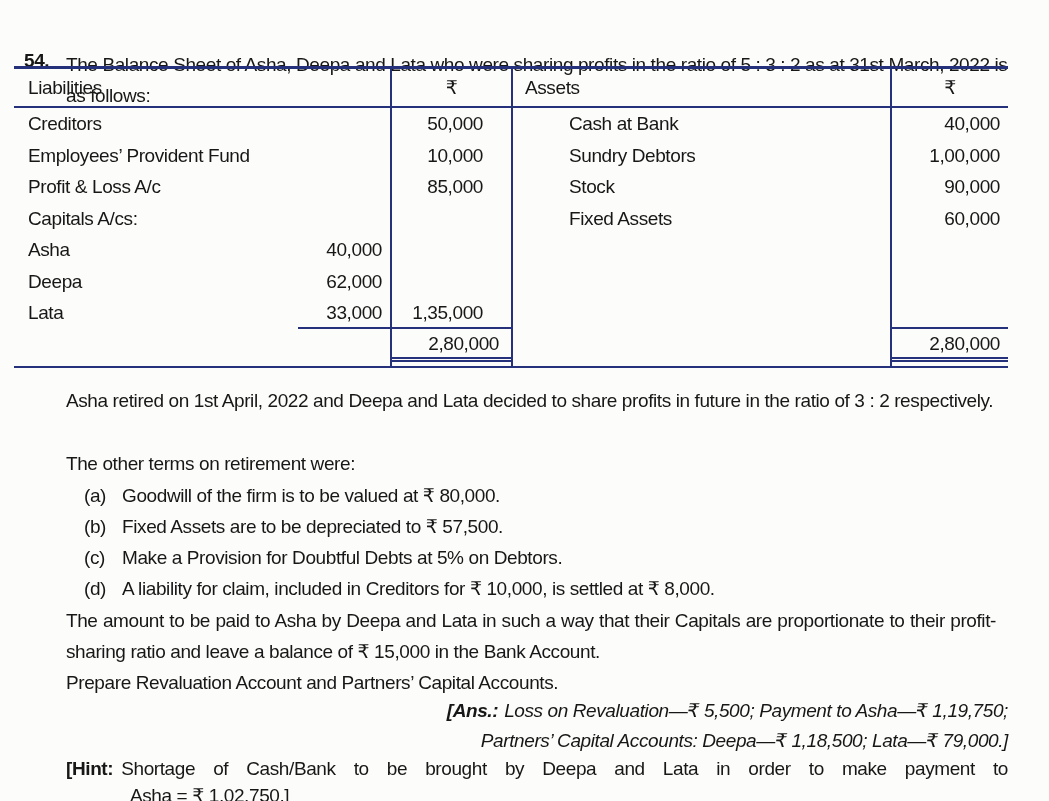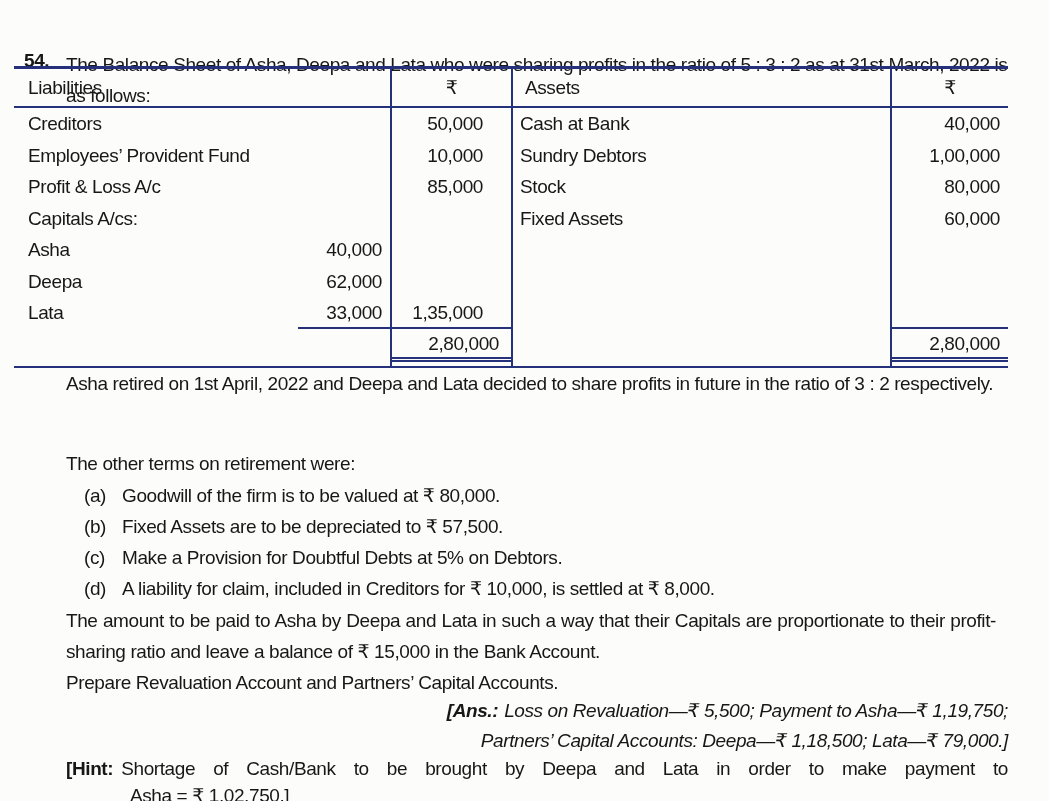--- a/index.html
+++ b/index.html
@@ -34,34 +34,34 @@
   .c1{width:378px;border-right:2px solid var(--ln);}
   .c2{width:121px;border-right:2px solid var(--ln);}
   .c3{width:379px;border-right:2px solid var(--ln);}
   .c4{width:116px;}
   .hd{height:39px;line-height:38px;border-bottom:2px solid var(--ln);box-sizing:border-box;}
   .c1 .hd{padding-left:14px;}
   .c3 .hd{padding-left:12px;}
   .c2 .hd,.c4 .hd{text-align:center;}
   .r{height:31.5px;line-height:31.5px;box-sizing:border-box;}
   .c1 .r{display:flex;justify-content:space-between;padding-left:14px;}
-  .c3 .r{padding-left:7px;}
+  .c3 .r{padding-left:20px;margin-left:36px;}
   .c2 .r{text-align:right;padding-right:28px;}
   .c4 .r{text-align:right;padding-right:8px;}
   .sub{width:92px;text-align:right;padding-right:8px;box-sizing:border-box;}
   .sub.sum{border-bottom:2px solid var(--ln);}
   .ruled{border-bottom:2px solid var(--ln);}
   .tot{height:33px;line-height:29px;box-sizing:border-box;}
   .tot.dbl{border-bottom:5px double var(--ln);text-align:right;}
   .c2 .tot.dbl{padding-right:12px;}
   .c4 .tot.dbl{padding-right:8px;}
 
   
   .para{position:absolute;left:66px;}
-  .p1{top:368px;width:938px;text-align:justify;}
+  .p1{top:385px;width:938px;text-align:justify;}
   .p2{top:448px;width:938px;}
   .terms{position:absolute;left:84px;top:480px;width:900px;}
   .term{display:flex;height:31px;line-height:31px;}
   .term .tl{flex:0 0 38px;}
   .p3{top:605px;width:930px;text-align:justify;}
   .p4{top:667px;width:938px;}
 
   
   .ans{position:absolute;left:66px;top:696px;width:942px;text-align:right;font-style:italic;line-height:30px;}
   .ans .pre{font-weight:bold;margin-right:6px;}
@@ -136,21 +136,21 @@
       <div class="r"></div>
       <div class="r"></div>
       <div class="r"></div>
       <div class="tot"></div>
     </div>
 
     <div class="col c4">
       <div class="hd">₹</div>
       <div class="r">40,000</div>
       <div class="r">1,00,000</div>
-      <div class="r">80,000</div>
+      <div class="r">90,000</div>
       <div class="r">60,000</div>
       <div class="r"></div>
       <div class="r"></div>
       <div class="r ruled"></div>
       <div class="tot dbl">2,80,000</div>
     </div>
   </div>
 
   <div class="para p1">Asha retired on 1st April, 2022 and Deepa and Lata decided to share profits in future in the ratio of 3 : 2 respectively.</div>
   <div class="para p2">The other terms on retirement were:</div>

